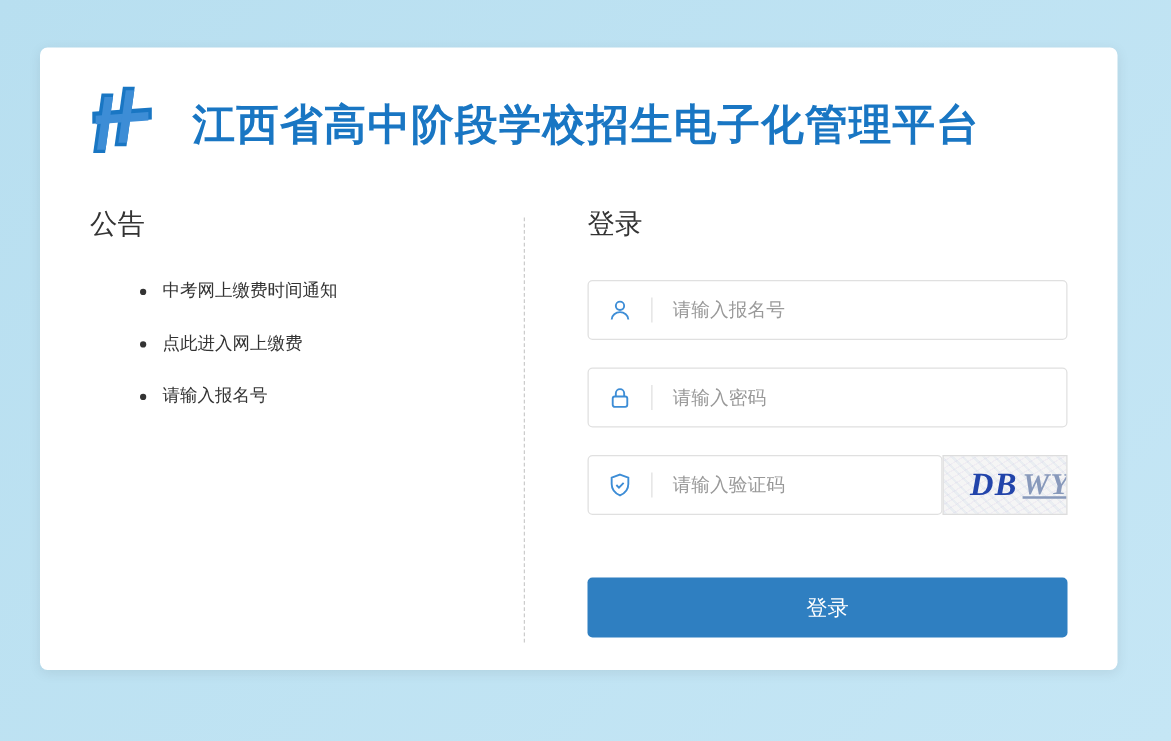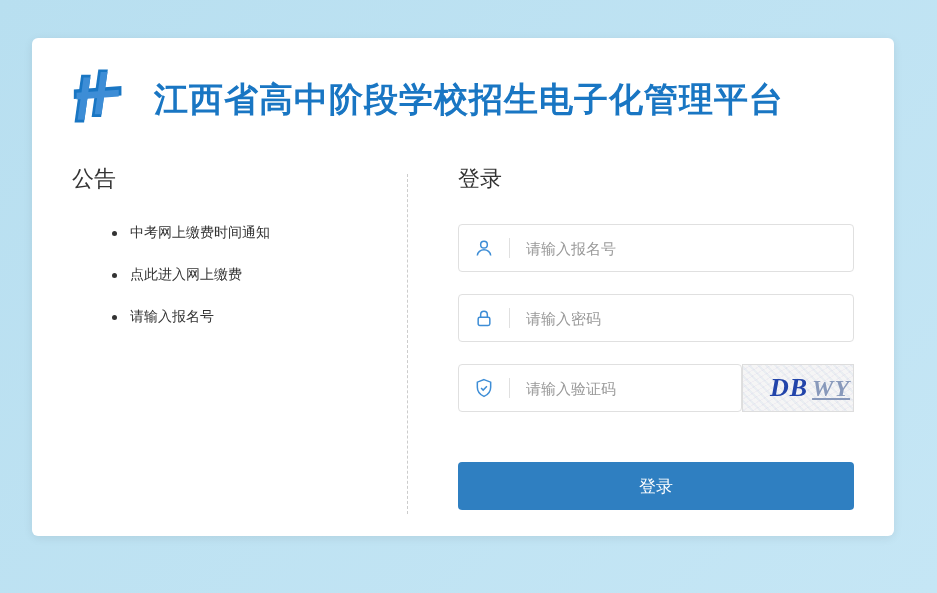--- a/index.html
+++ b/index.html
@@ -128,21 +128,21 @@
     .captcha-row {
       display: flex;
       gap: 0;
       margin-bottom: 50px;
     }
     .captcha-row .input-group {
       flex: 1;
       margin-bottom: 0;
     }
     .captcha-img {
-      width: 112px;
+      width: 100px;
       height: 48px;
       border: 1px solid #ddd;
       display: flex;
       align-items: center;
       justify-content: center;
       font-family: Georgia, serif;
       font-size: 24px;
       font-style: italic;
       font-weight: bold;
       color: #3355aa;

